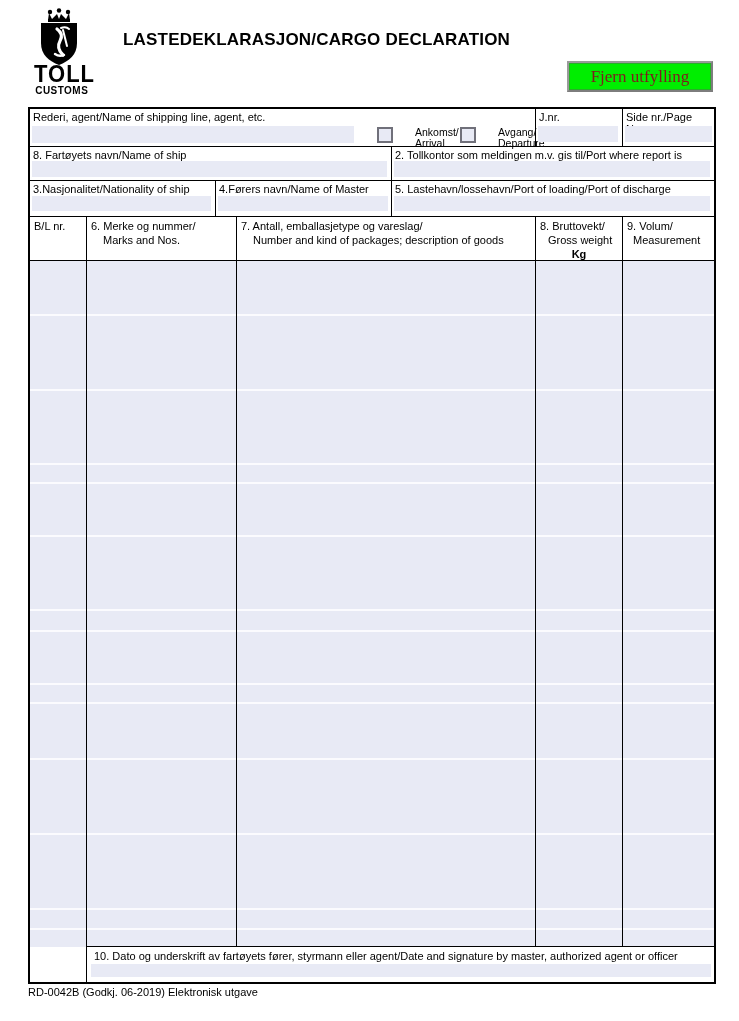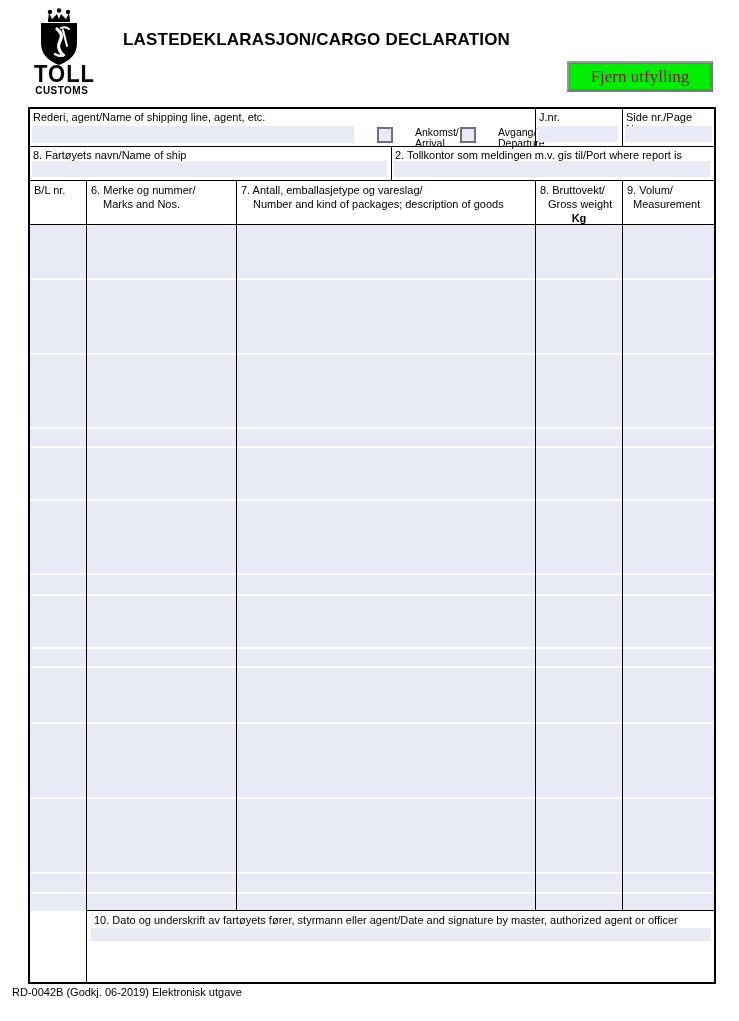--- a/index.html
+++ b/index.html
@@ -83,21 +83,21 @@
     background-position:0 53px,0 128px,0 202px,0 221px,0 274px,0 348px,0 369px,
                         0 422px,0 441px,0 497px,0 572px,0 647px,0 667px;
   }
   .bodycol + .bodycol{border-left:1px solid #000;}
   
   .r10{flex:1;}
   .r10 .sig-left{width:56px;background:#fff;border-top:none;}
   .r10 .sig-main{width:628px;border-top:1px solid #000;margin-top:-1px;padding:3px 3px 2px 7px;}
   .r10row{border-top:none !important;}
   
-  .form-id{position:absolute;left:12px;top:986px;font-size:11px;}
+  .form-id{position:absolute;left:28px;top:986px;font-size:11px;}
 </style>
 </head>
 <body>
 
 <div class="logo">
   <span>
     <svg width="44" height="58" viewBox="0 0 44 58" aria-hidden="true">
       <g fill="#000">
         <circle cx="13" cy="4" r="2.2"></circle>
           <circle cx="22" cy="2.5" r="2.2"></circle>
@@ -157,20 +157,34 @@
     <div class="cell c1">
       <div>8. Fartøyets navn/Name of ship</div>
       <input class="fld" style="left: 2px; top: 14px; width: 355px; height: 16px;" value="">
     </div>
     <div class="cell c2">
       <div>2. Tollkontor som meldingen m.v. gis til/Port where report is made</div>
       <input class="fld" style="left: 2px; top: 14px; width: 316px; height: 16px;" value="">
     </div>
   </div>
 
+  <div class="frow r3">
+    <div class="cell c3">
+      <div>3.Nasjonalitet/Nationality of ship</div>
+      <input class="fld" style="left: 2px; top: 15px; width: 179px; height: 15px;" value="">
+    </div>
+    <div class="cell c4">
+      <div>4.Førers navn/Name of Master</div>
+      <input class="fld" style="left: 2px; top: 15px; width: 170px; height: 15px;" value="">
+    </div>
+    <div class="cell c2">
+      <div>5. Lastehavn/lossehavn/Port of loading/Port of discharge</div>
+      <input class="fld" style="left: 2px; top: 15px; width: 316px; height: 15px;" value="">
+    </div>
+  </div>
 
   <div class="frow thead">
     <div class="cell col-bl">
       <div>B/L nr.</div>
     </div>
     <div class="cell col-6">
       <div>6. Merke og nummer/</div>
       <div class="ind">Marks and Nos.</div>
     </div>
     <div class="cell col-7">

